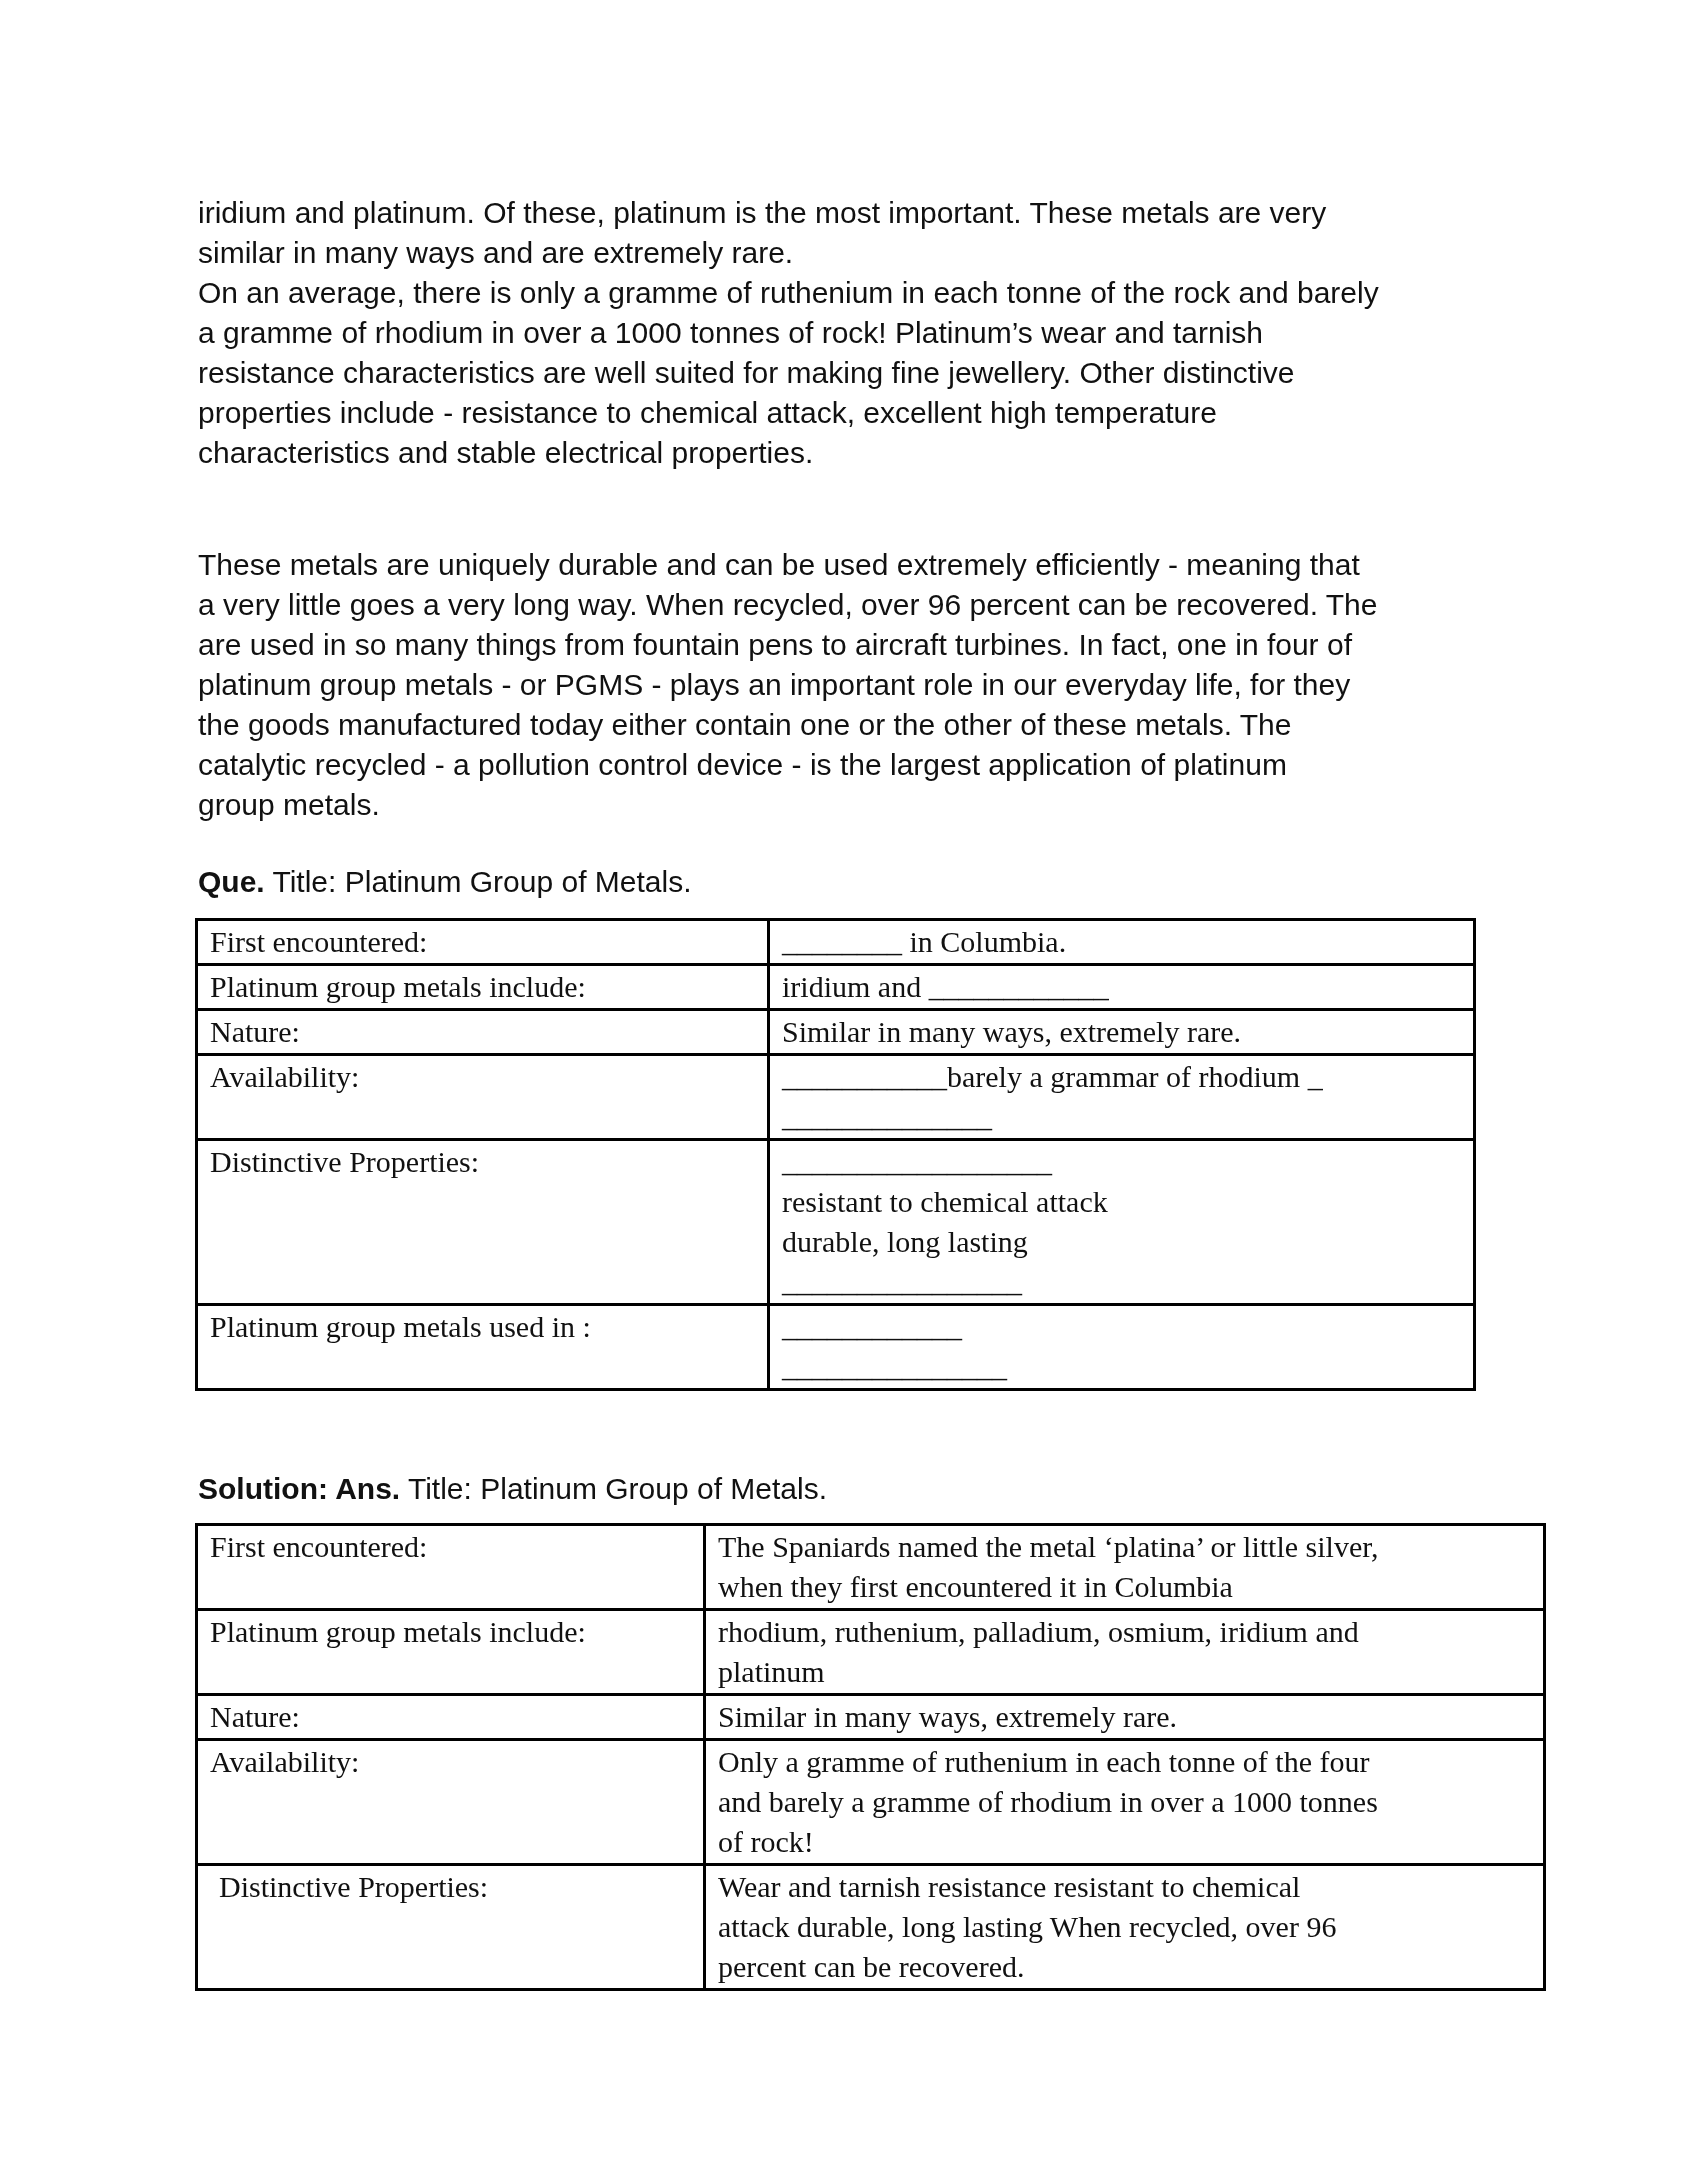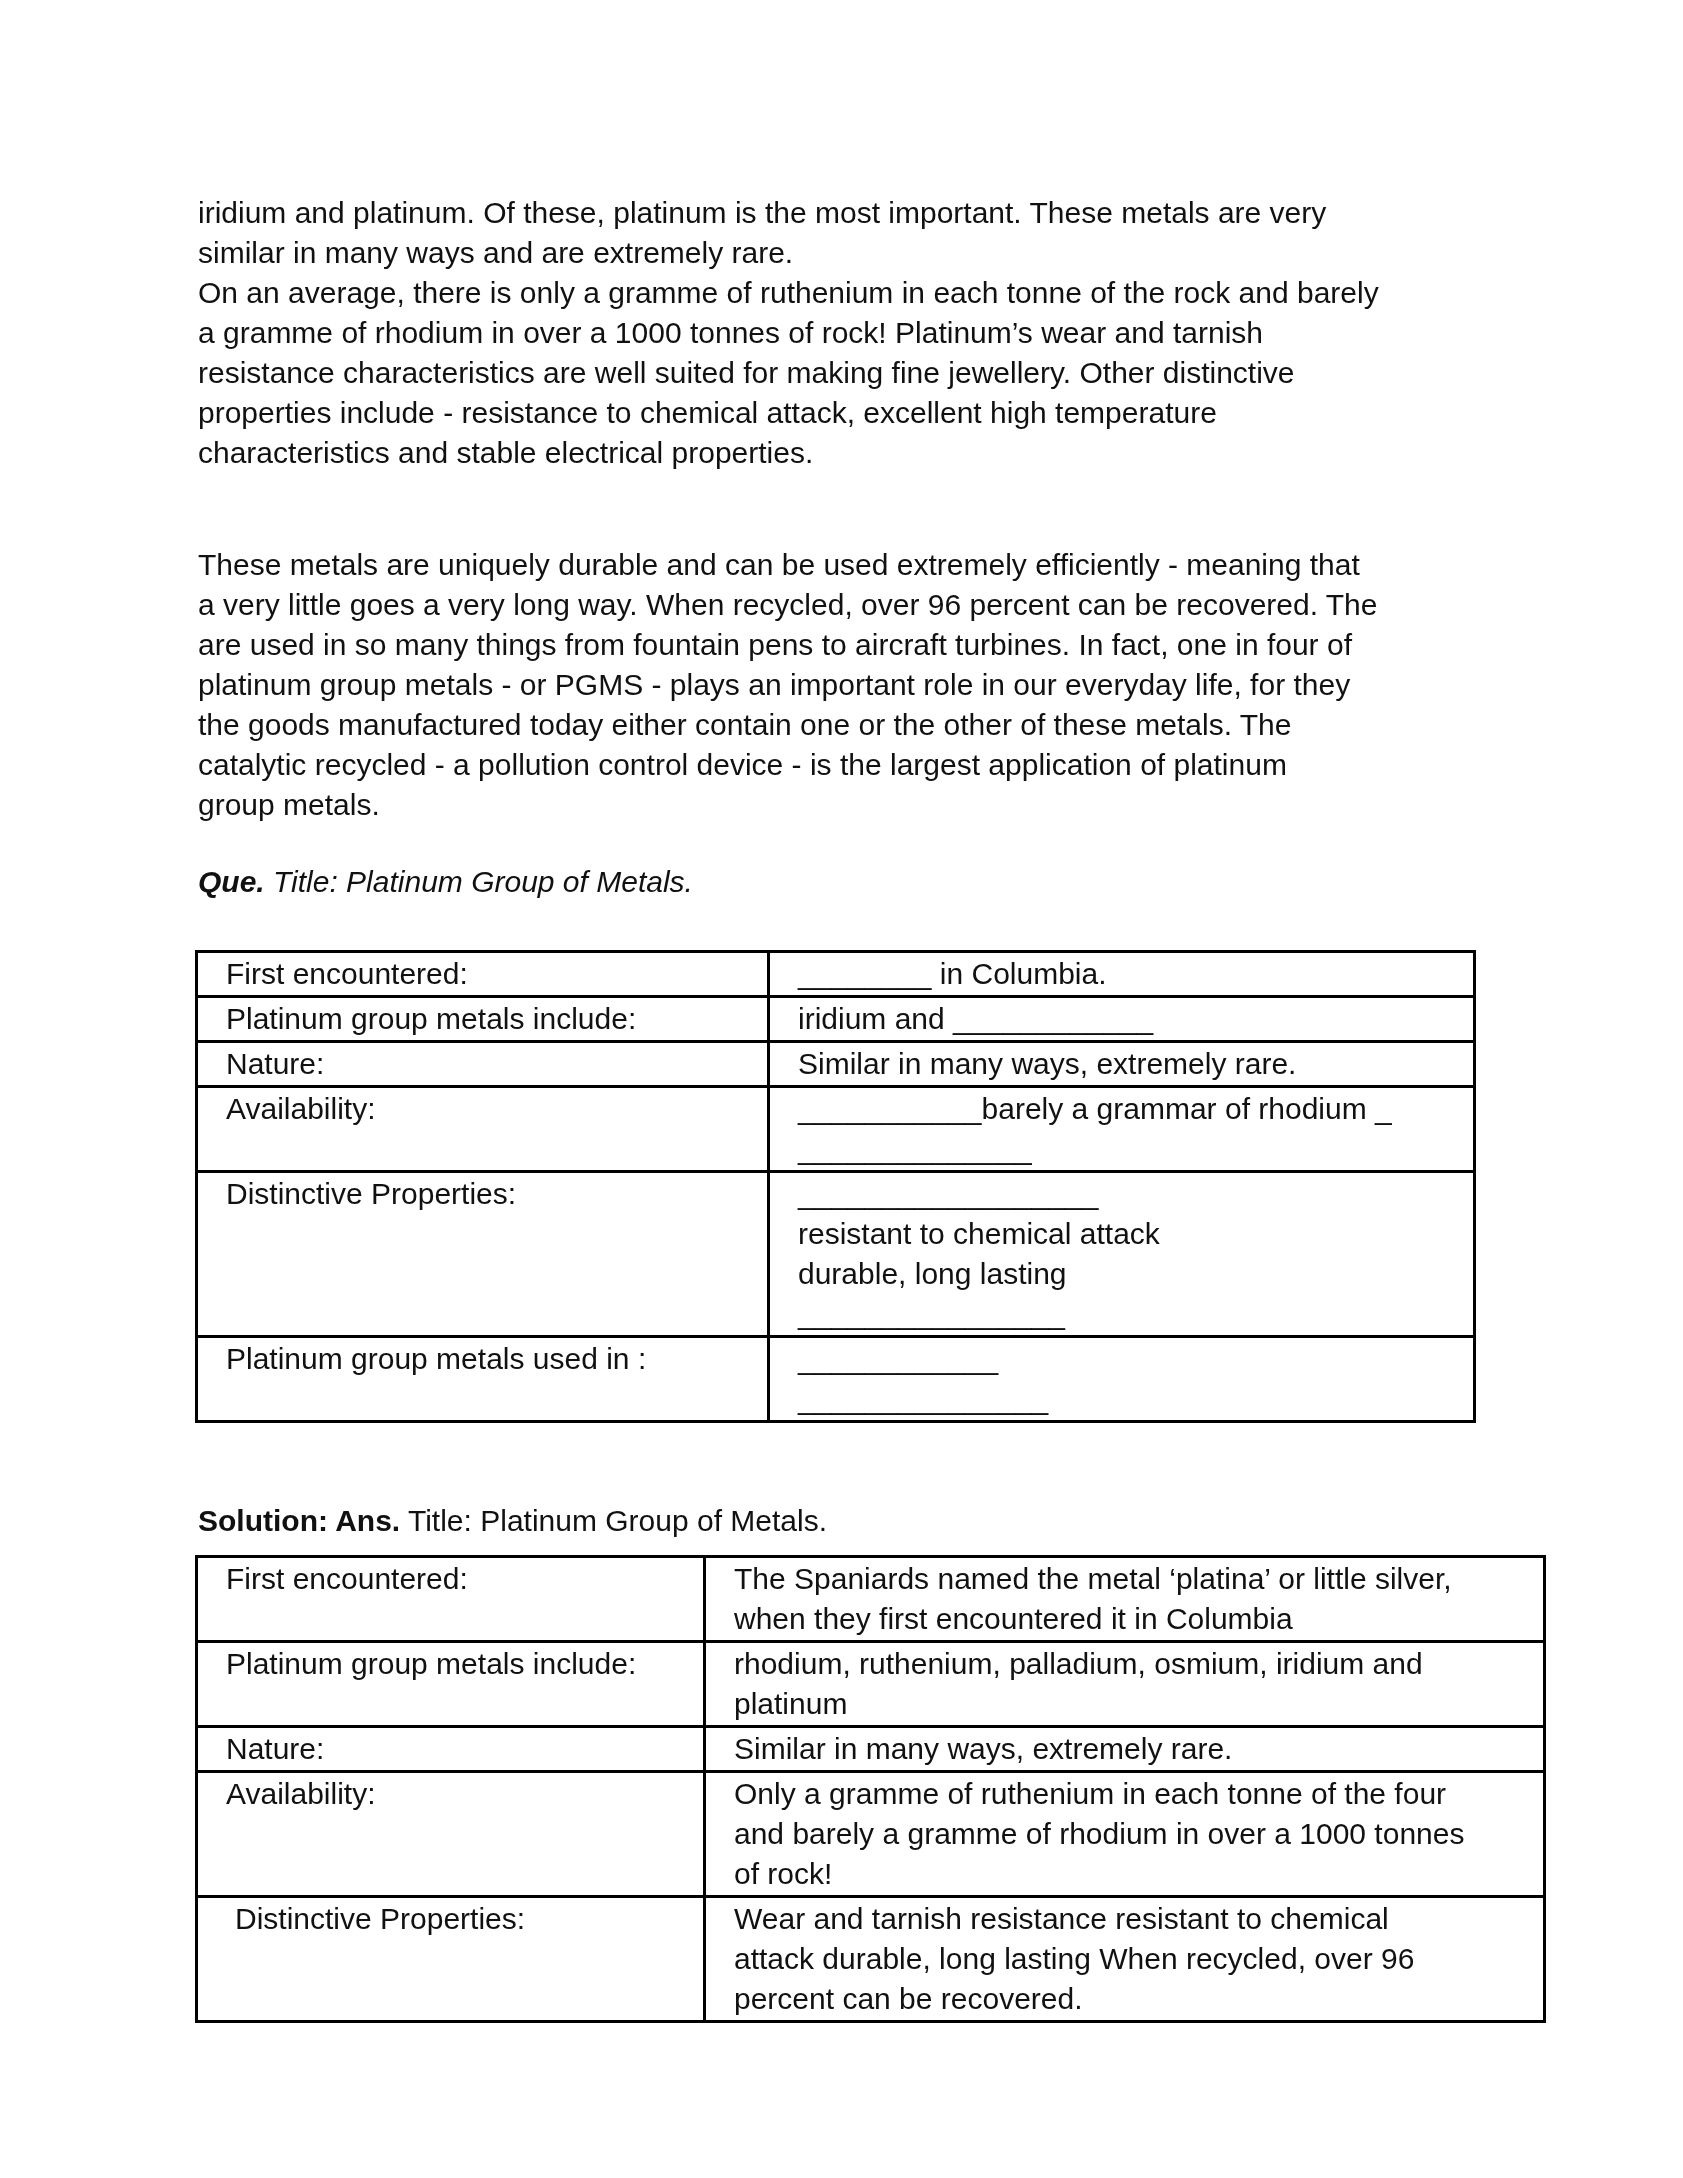--- a/index.html
+++ b/index.html
@@ -31,33 +31,34 @@
   }
   .para { margin-left: 3px; }
   .p1 { margin-bottom: 72px; }
   .p2 { margin-bottom: 37px; }
   .heading {
     font-size: 30px;
     line-height: 40px;
     white-space: pre;
     margin-left: 3px;
   }
-  .q-heading { margin-bottom: 48px; font-style: italic; }
+  .q-heading { margin-bottom: 16px; }
   .s-heading { margin-top: 78px; margin-bottom: 14px; }
   .heading b { font-weight: 700; }
   table {
     border-collapse: collapse;
     table-layout: fixed;
   }
   table, td {
     border: 3px solid #000000;
   }
   td {
     vertical-align: top;
-    padding: 1px 28px;
+    padding: 1px 12px;
+    font-family: Liberation Serif, serif;
   }
   .q-table { width: 1278px; }
   .q-table .col-label { width: 572px; }
   .q-table .col-value { width: 706px; }
   .a-table { width: 1347px; }
   .a-table .col-label { width: 508px; }
   .a-table .col-value { width: 840px; }
   .indent { padding-left: 9px; }
 </style>
 </head>

